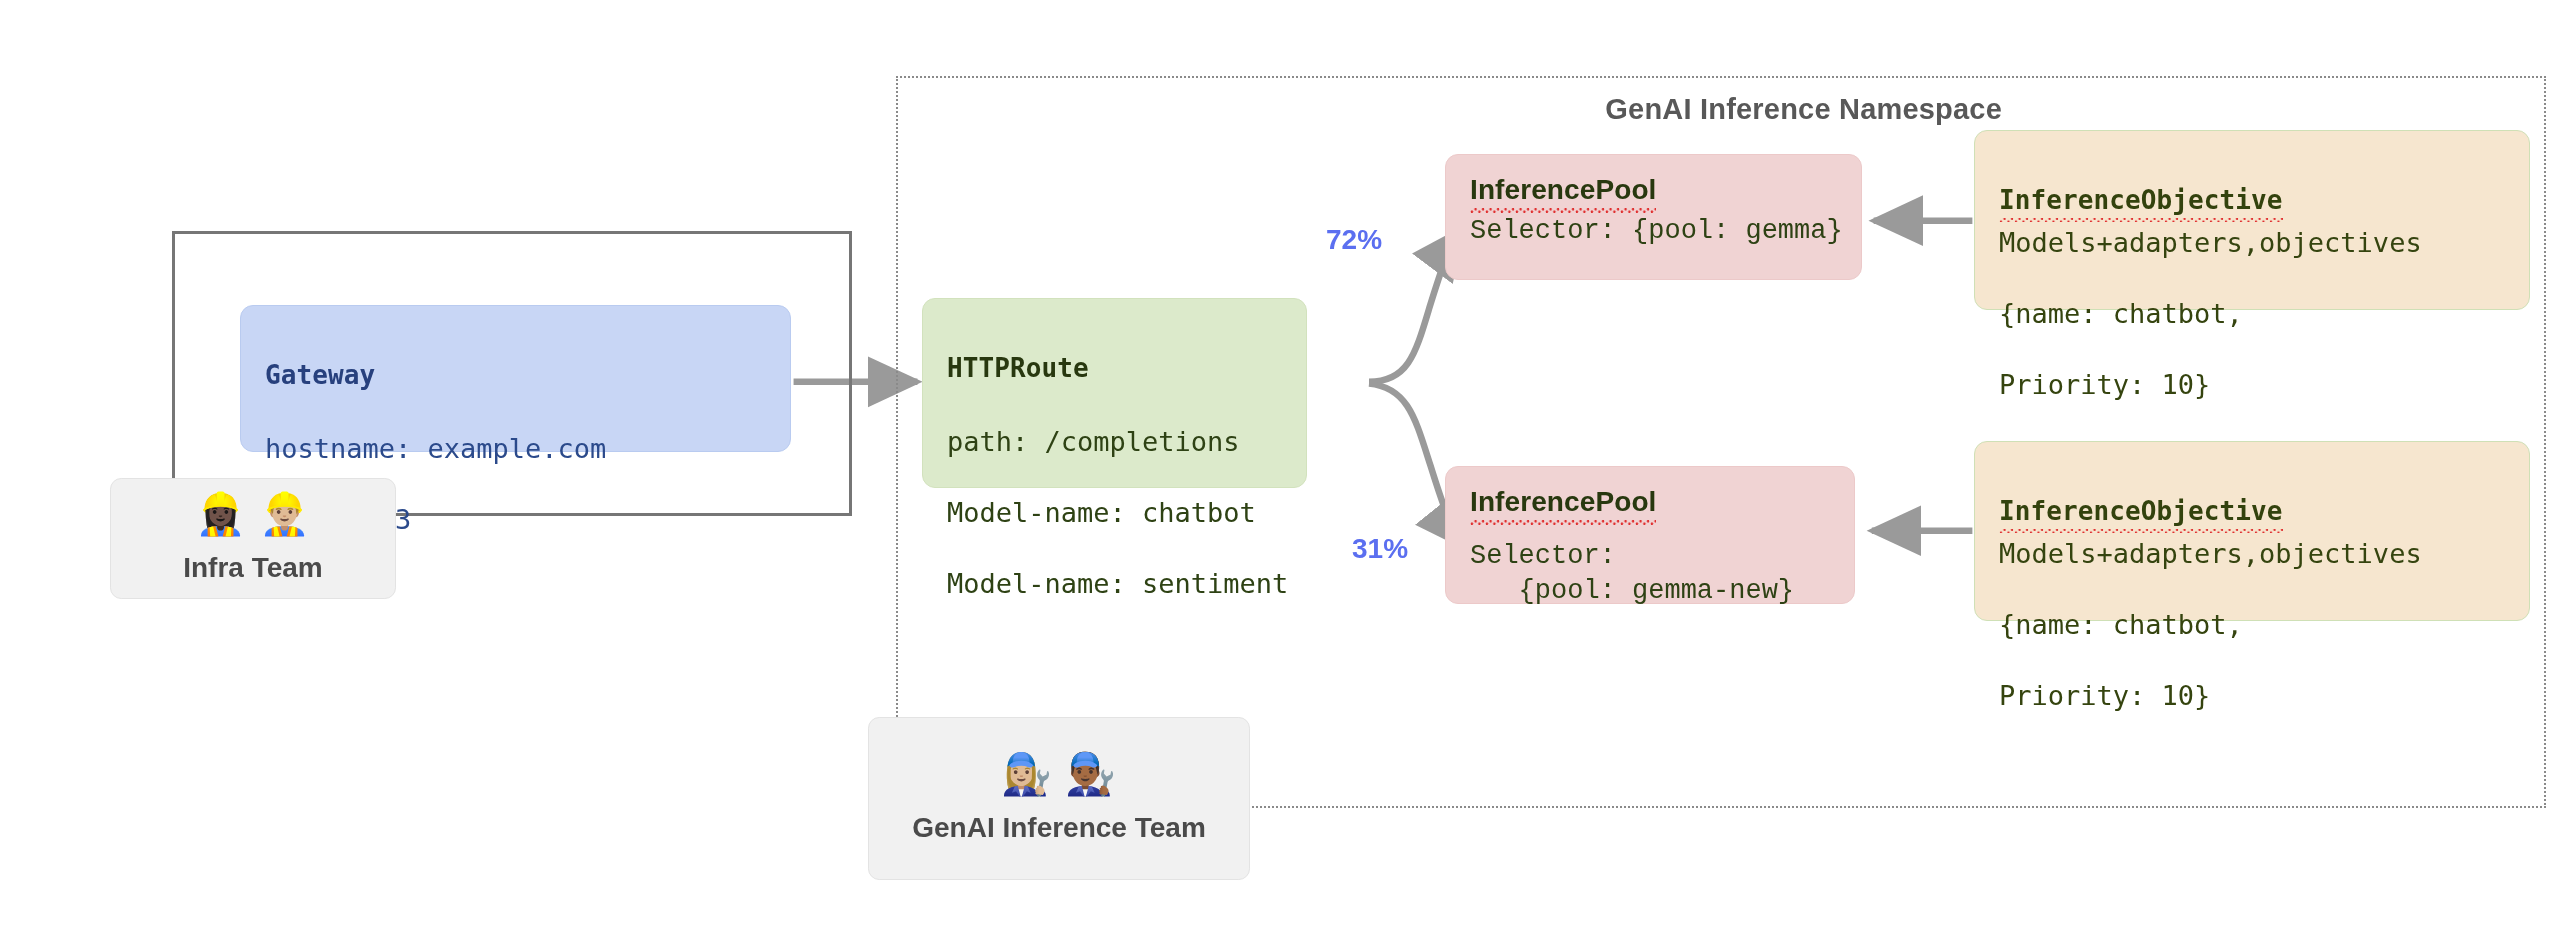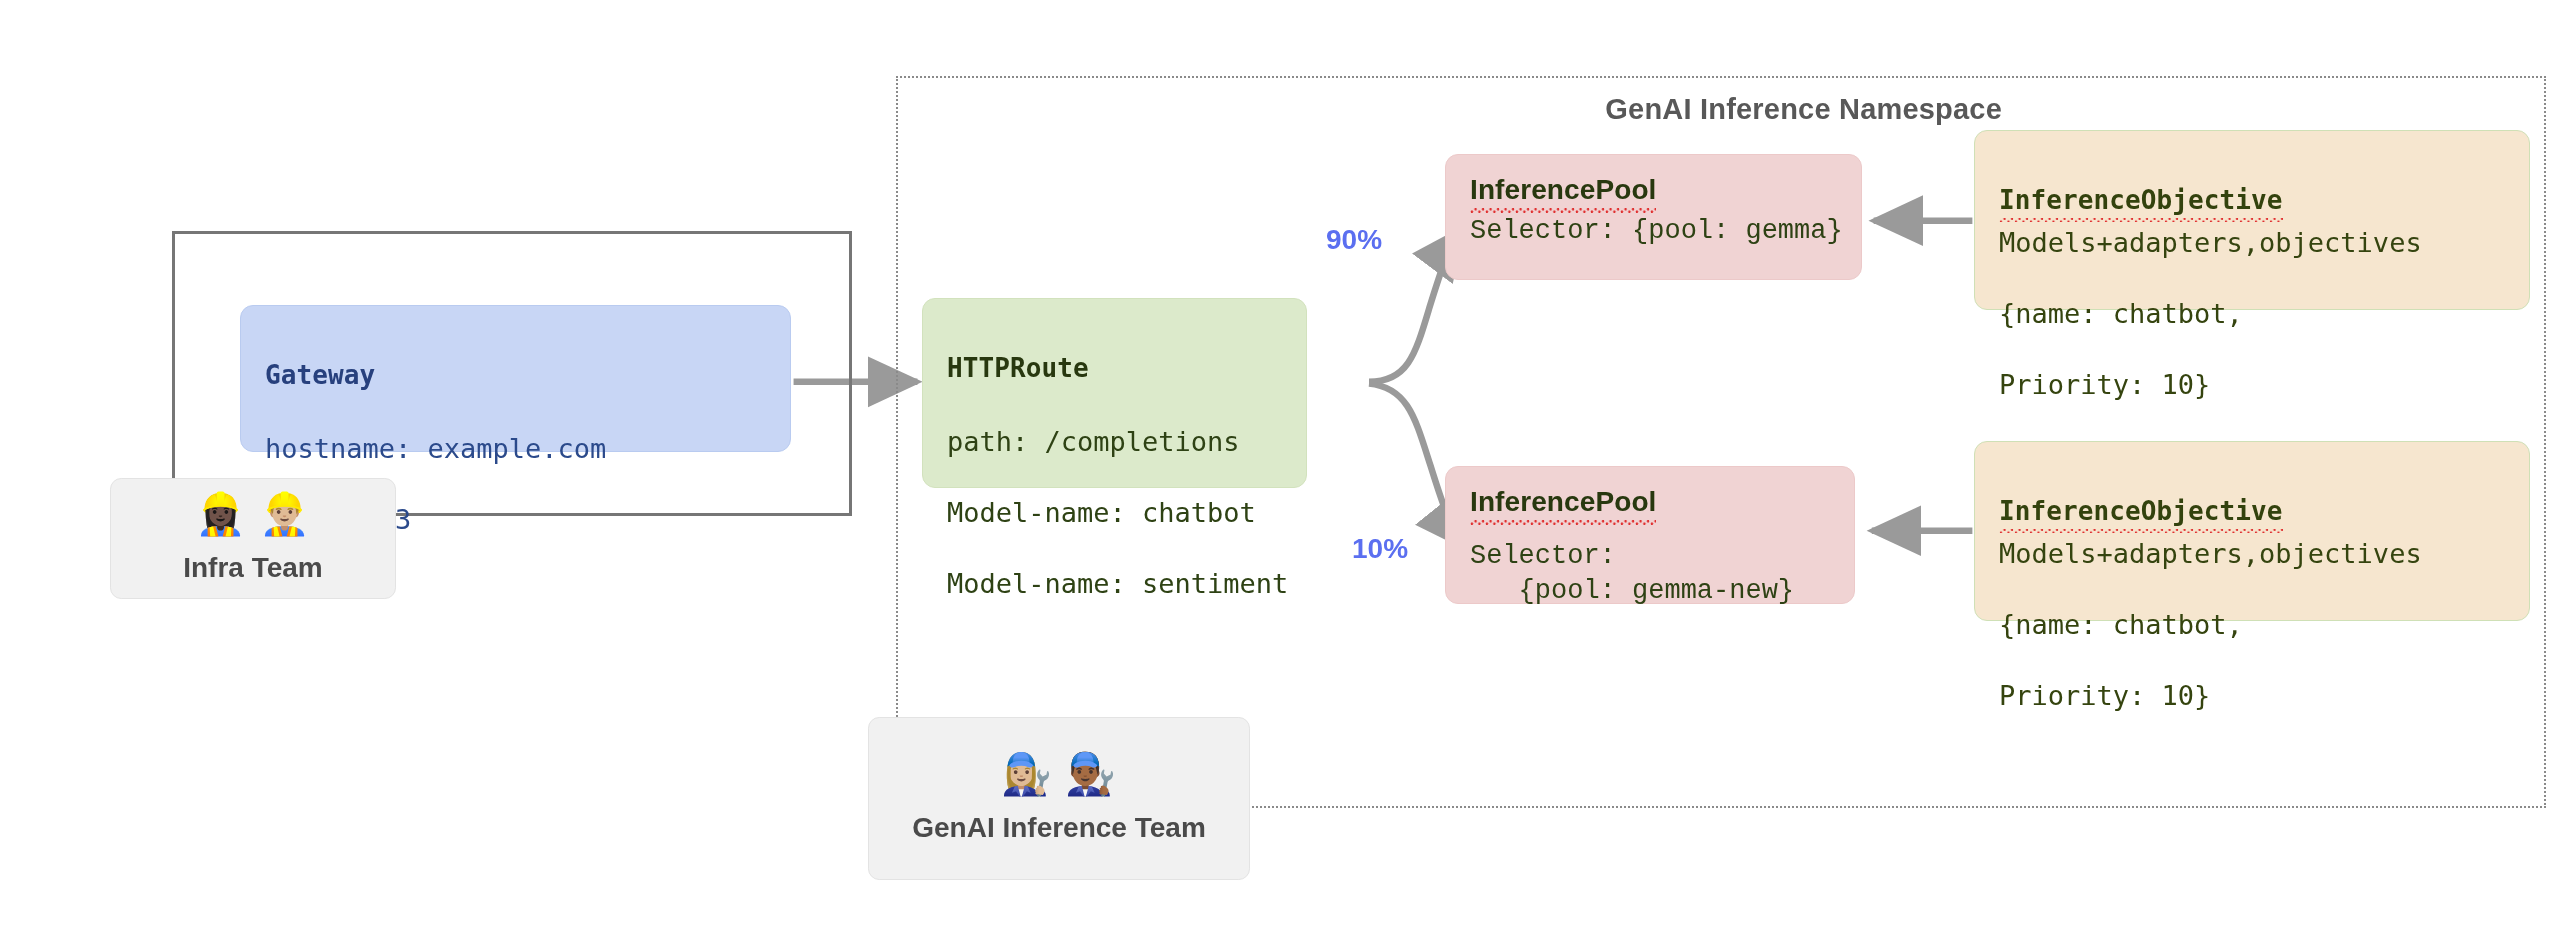--- a/index.html
+++ b/index.html
@@ -194,23 +194,23 @@
     <div class="team-label">Infra Team</div>
   </div>
 
   <div class="abs card route-card mono" style="left:922px; top:298px; width:385px; height:190px;">
     <div class="title">HTTPRoute</div>
     <div class="line">path: /completions</div>
     <div class="line">Model-name: chatbot</div>
     <div class="line">Model-name: sentiment</div>
   </div>
 
-  <div class="abs pct-label" style="left:1326px; top:224px;">90%</div>
-
-  <div class="abs pct-label" style="left:1352px; top:533px;">10%</div>
+  <div class="abs pct-label" style="left:1326px; top:224px;">72%</div>
+
+  <div class="abs pct-label" style="left:1352px; top:533px;">31%</div>
 
   <div class="abs card pool-card sans" style="left:1445px; top:154px; width:417px; height:126px;">
     <div class="title squiggle">InferencePool</div>
     <div class="line" style="margin-top:3.7px;">Selector: {pool: gemma}</div>
   </div>
 
   <div class="abs card pool-card sans" style="left:1445px; top:466px; width:410px; height:138px;">
     <div class="title squiggle">InferencePool</div>
     <div class="line" style="margin-top:17px;">Selector:</div>
     <div class="line">   {pool: gemma-new}</div>

